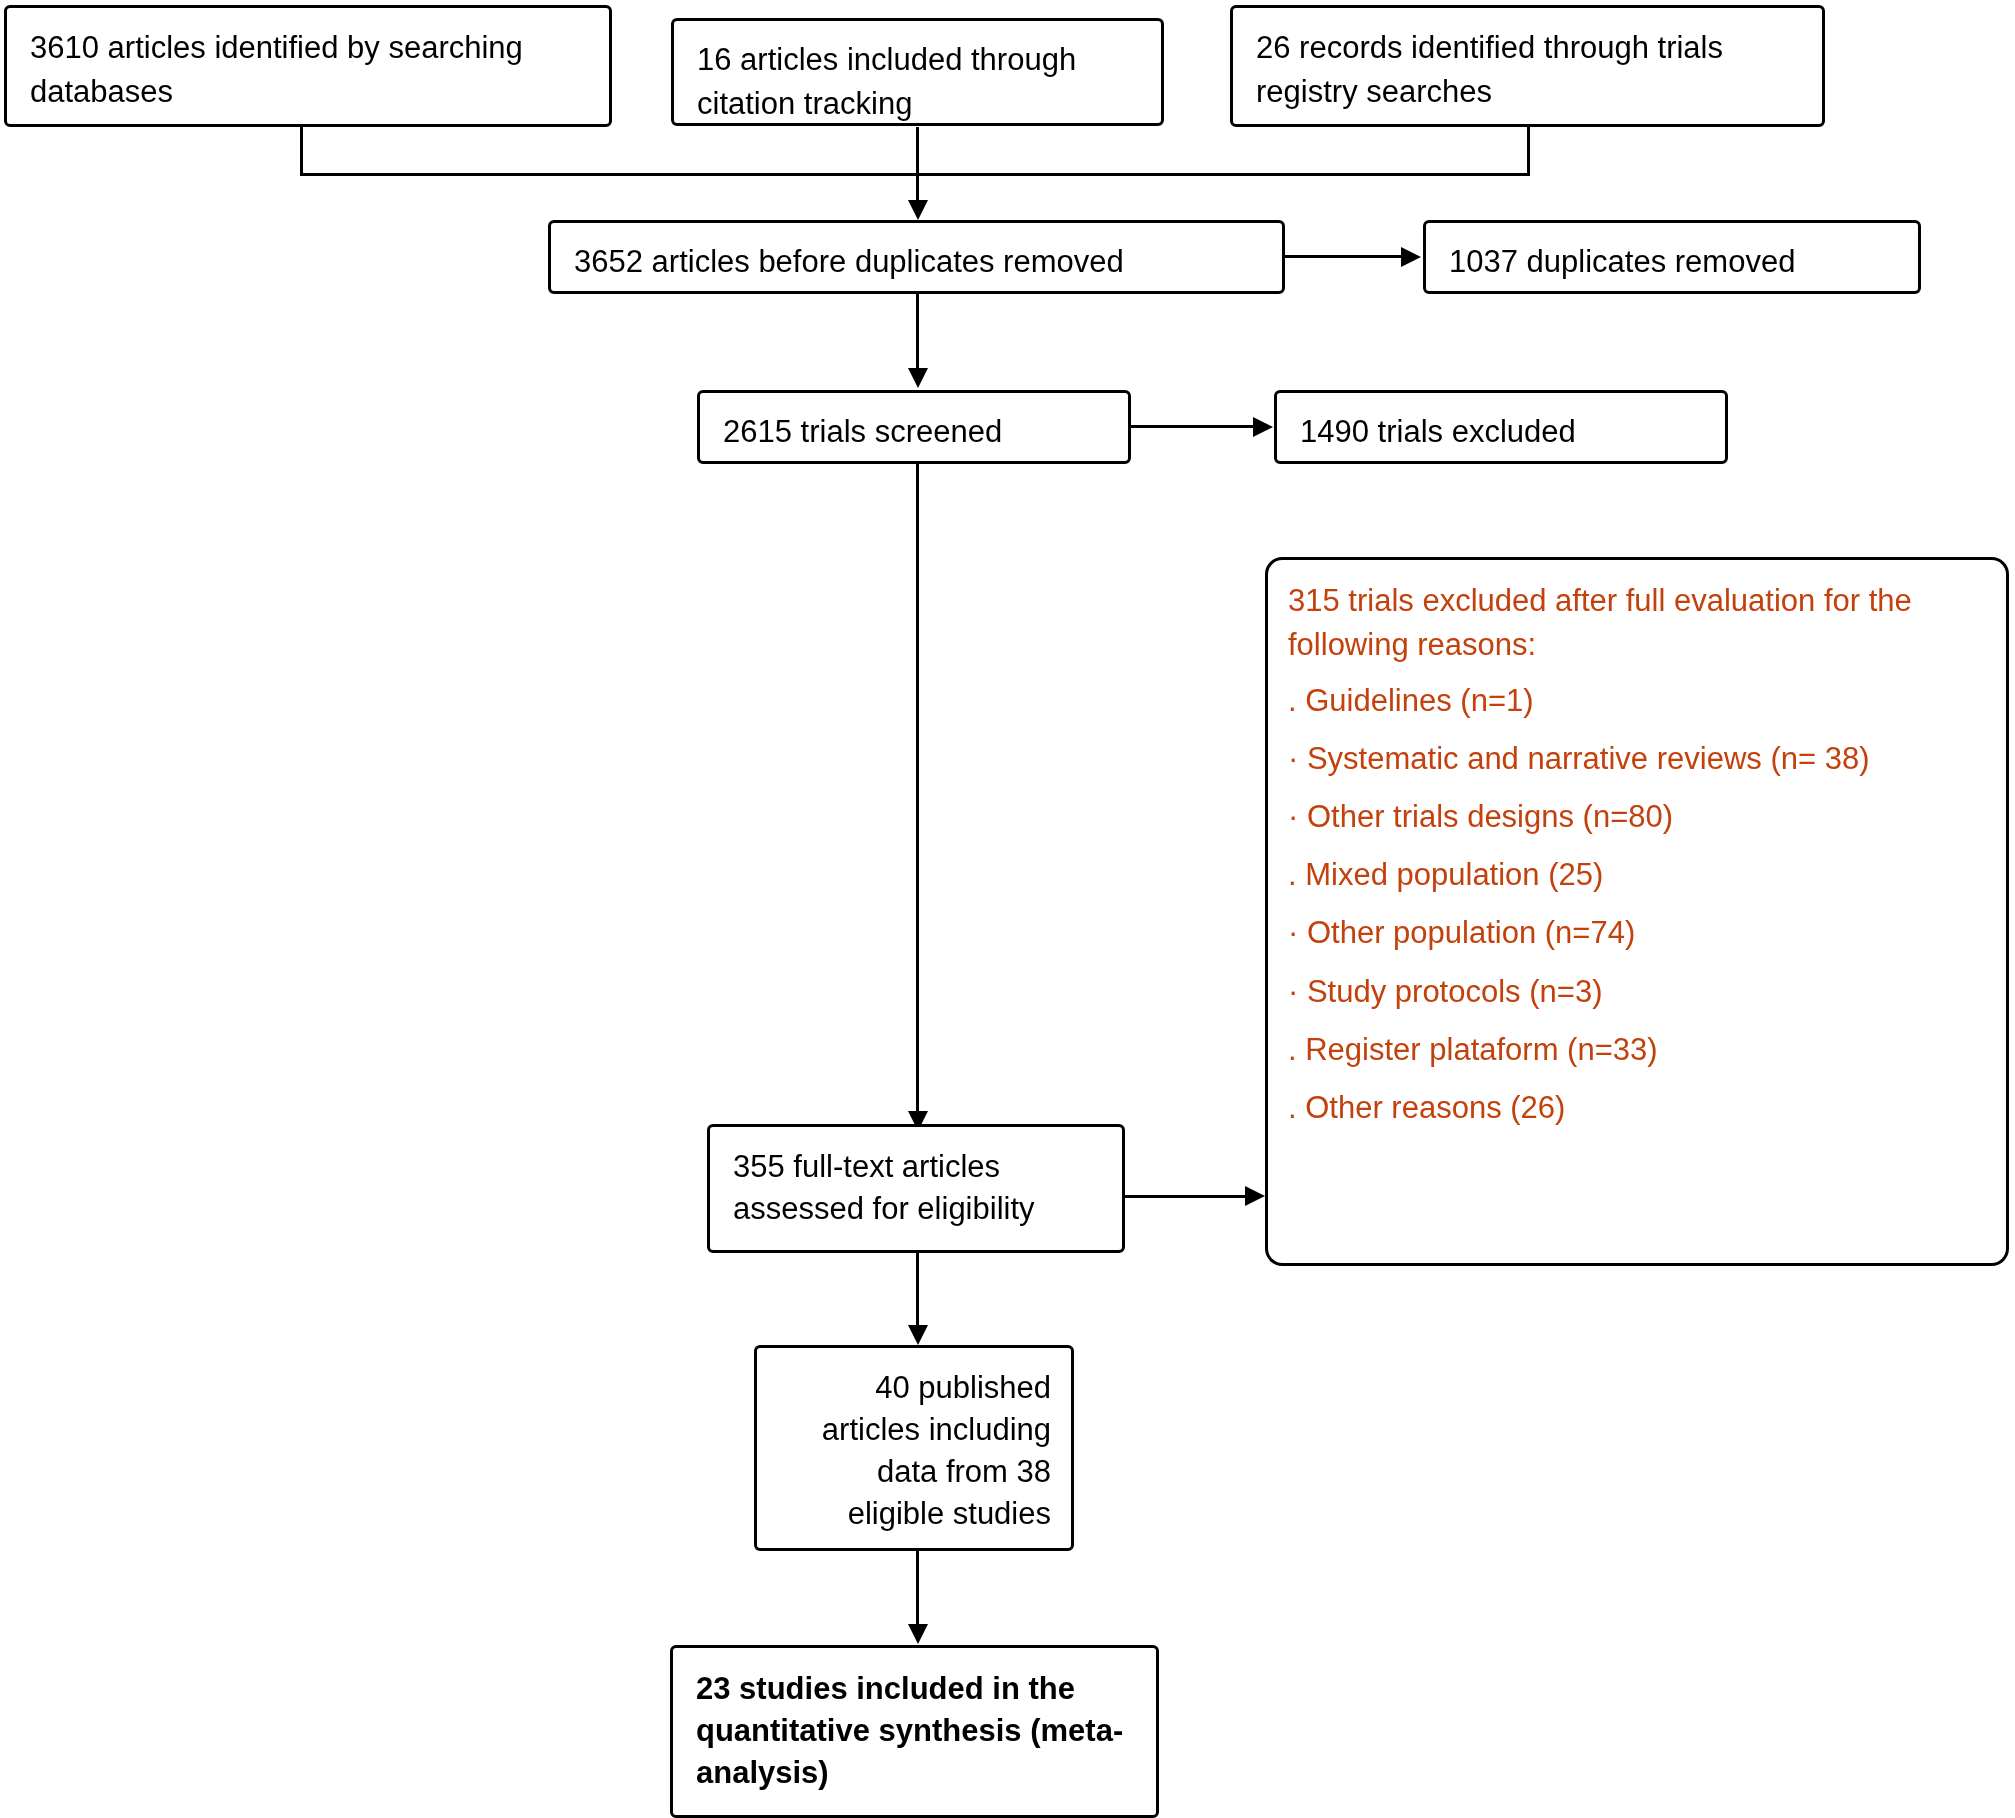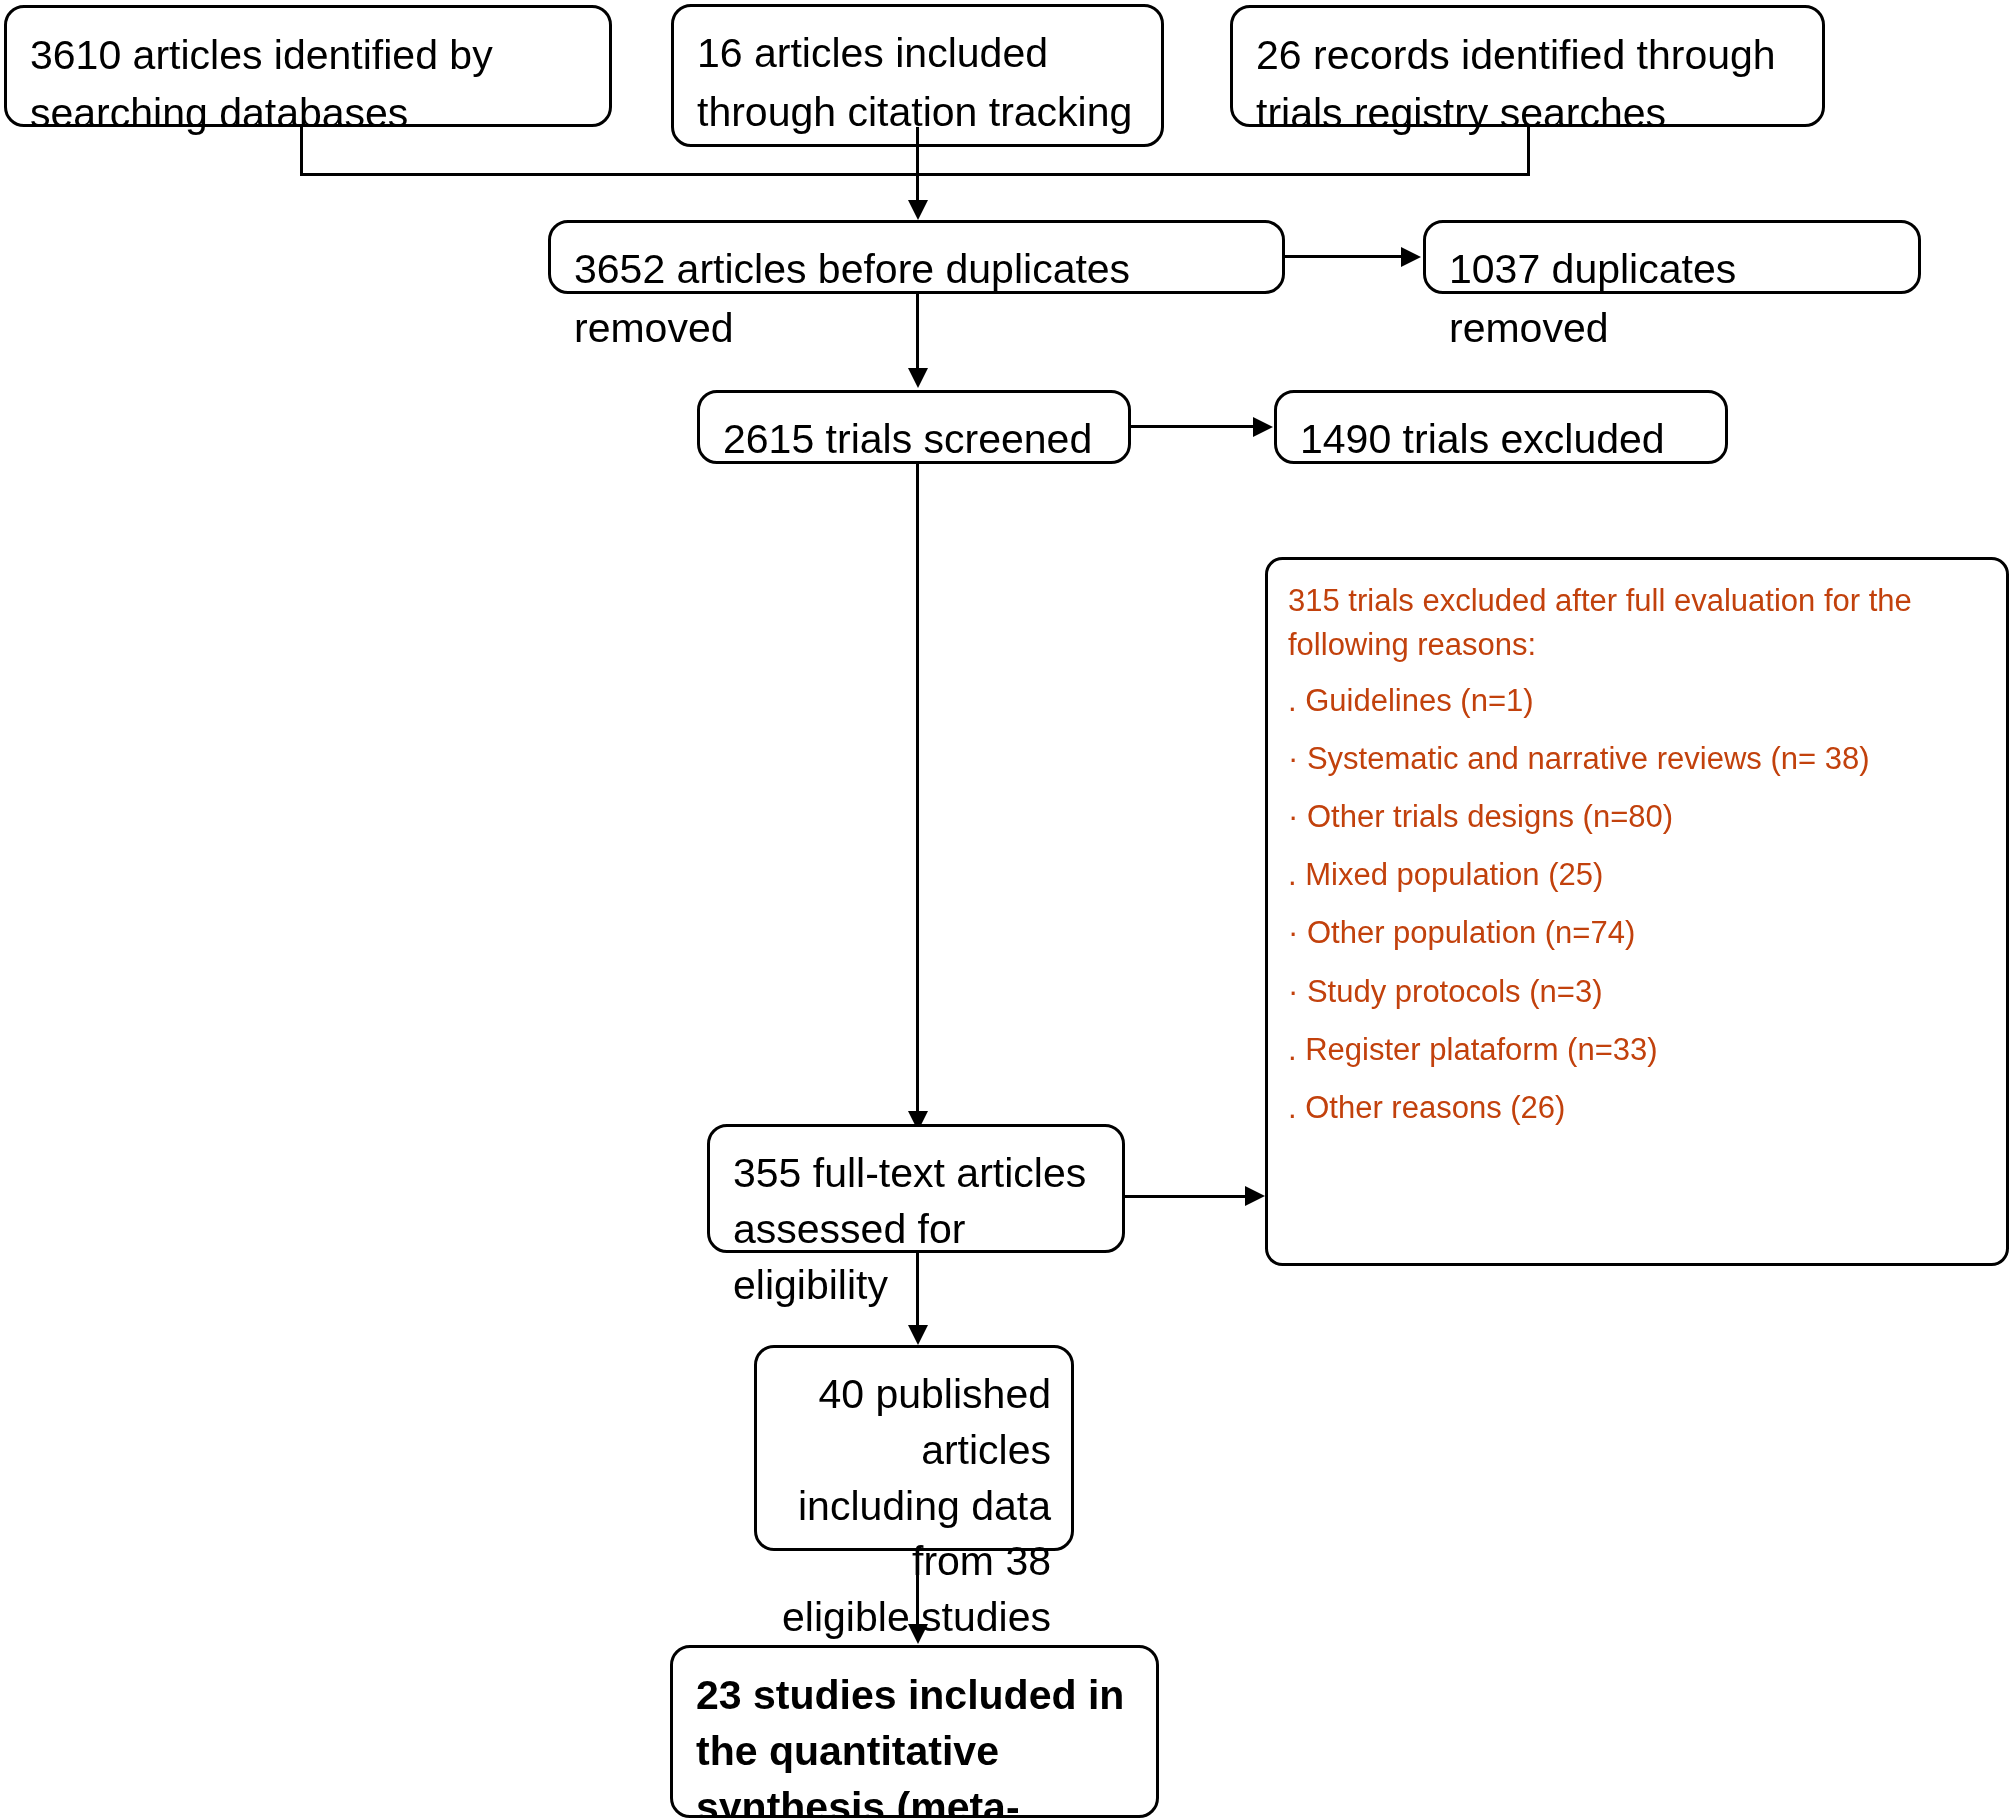--- a/index.html
+++ b/index.html
@@ -14,24 +14,24 @@
     height: 1818px;
     background: #ffffff;
     font-family: "Liberation Sans", sans-serif;
     color: #000000;
     overflow: hidden;
   }
   .box {
     position: absolute;
     box-sizing: border-box;
     border: 3.3px solid #000000;
-    border-radius: 20px;
+    border-radius: 6px;
     background: #ffffff;
     padding: 17.4px 20px 17.4px 23px;
-    font-size: 41px;
+    font-size: 31px;
     line-height: 1.42;
     color: #000;
     white-space: pre-line;
   }
   .box.tight { line-height: 1.36; }
   .excl-box {
     position: absolute;
     box-sizing: border-box;
     border: 3.3px solid #000000;
     border-radius: 17.4px;
@@ -87,21 +87,21 @@
     border-left: 20px solid #000000;
   }
 </style>
 </head>
 <body>
 
 <div id="canvas">
 
   <div class="box" style="left:4px; top:5.4px; width:608px; height:122px;">3610 articles identified by searching databases</div>
 
-  <div class="box" style="left:671px; top:4px; width:493px; height:143px;">16 articles included through citation tracking</div>
+  <div class="box" style="left:671px; top:18px; width:493px; height:108px;">16 articles included through citation tracking</div>
 
   <div class="box" style="left:1230px; top:5.4px; width:595px; height:122px;">26 records identified through trials registry searches</div>
 
   <div class="vline" style="left:300px; top:127px; height:48px;"></div>
   <div class="vline" style="left:916px; top:127px; height:48px;"></div>
   <div class="vline" style="left:1527px; top:127px; height:48px;"></div>
   <div class="hline" style="left:300px; top:173px; width:1230px;"></div>
   <div class="vline" style="left:916px; top:173px; height:42px;"></div>
   <div class="arrow-down" style="left:908px; top:200px;"></div>
 

